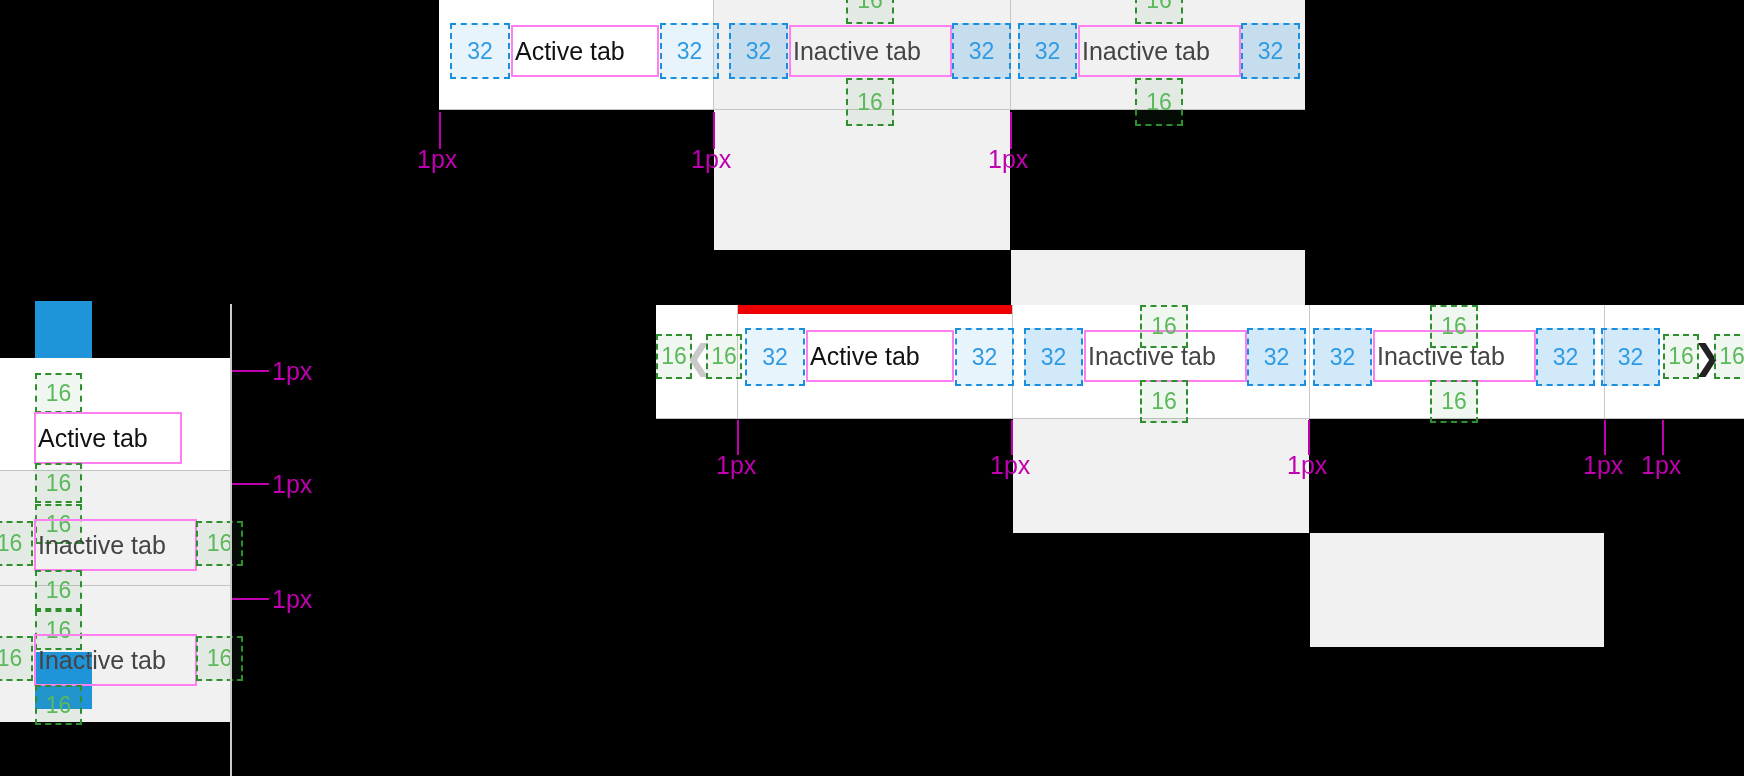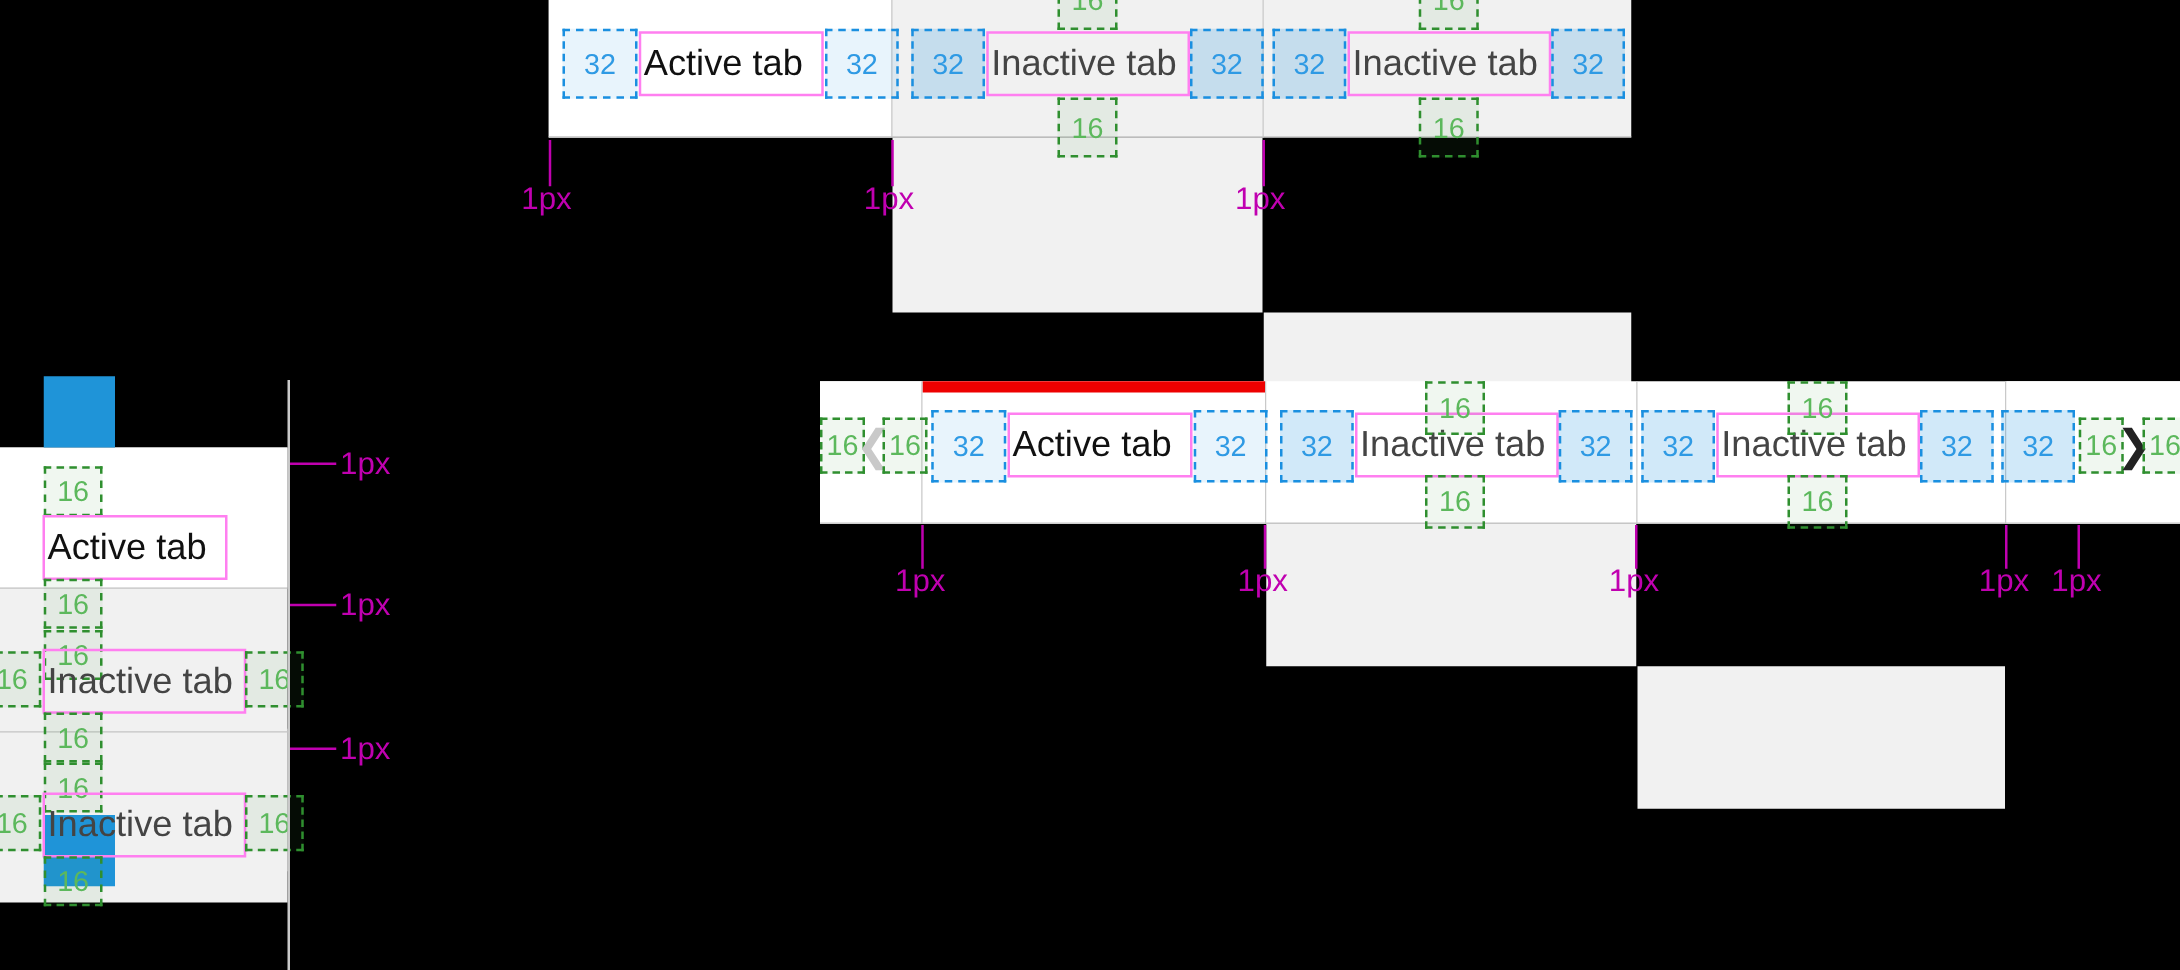--- a/index.html
+++ b/index.html
@@ -26,21 +26,21 @@
       border:2px dashed #1a8fe0;background:rgba(26,143,224,.10);
       display:flex;align-items:center;justify-content:center;
       color:#2f9ae4;font-size:23px;}
   .ann-pad.deep{background:rgba(26,143,224,.20);}
   .ann-gap{position:absolute;box-sizing:border-box;
       border:2px dashed #2f8f2f;background:rgba(60,150,60,.08);
       display:flex;align-items:center;justify-content:center;
       color:#5cb85c;font-size:23px;line-height:1;}
   .txtbox{position:absolute;box-sizing:border-box;border:2px solid #ff7ff0;
       display:flex;align-items:center;justify-content:flex-start;
-      font-size:29px;white-space:nowrap;}
+      font-size:25px;white-space:nowrap;}
   .ann-line{position:absolute;background:#c000b0;}
   .ann-label{position:absolute;color:#c000b0;font-size:25px;white-space:nowrap;}
   .bluebox{position:absolute;background:#1f94d8;}
   .chev{position:absolute;color:#222;font-size:34px;line-height:1;
         display:flex;align-items:center;justify-content:center;font-weight:bold;}
   .chev.light{color:#c9c9c9;}
 </style>
 </head>
 <body>
 

